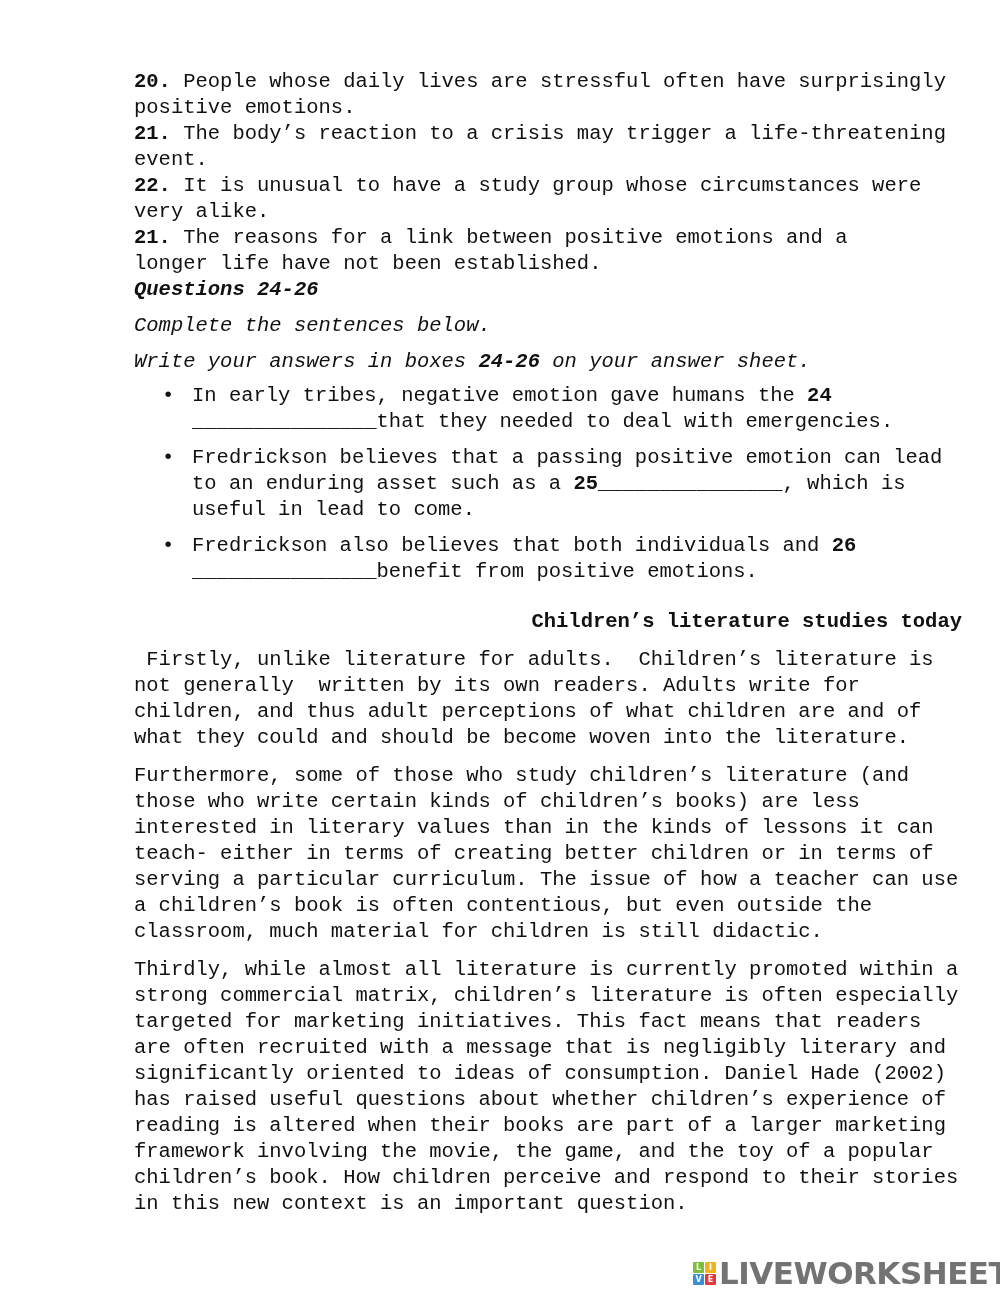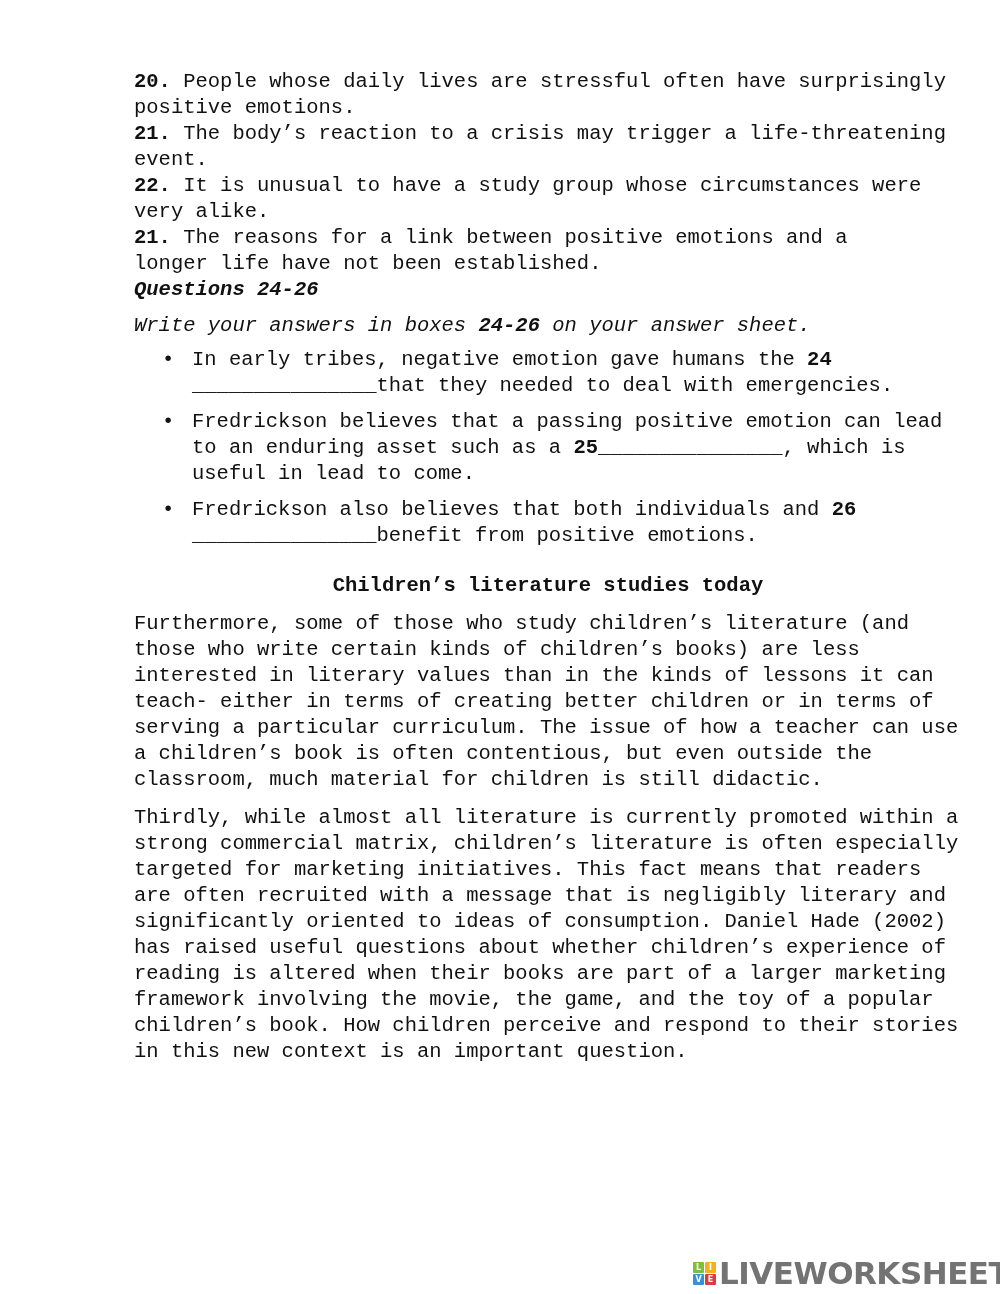--- a/index.html
+++ b/index.html
@@ -13,60 +13,62 @@
   .line { line-height: 26px; margin: 0; }
   .b { font-weight: bold; }
   .q-heading { line-height: 26px; margin: 0; font-weight: bold; font-style: italic; }
   .instr { line-height: 26px; margin: 10px 0 0 0; font-style: italic; }
   ul.bullets { list-style: none; margin: 8px 0 0 0; padding: 0; }
   ul.bullets li { position: relative; padding-left: 58px; line-height: 26px; margin-bottom: 10px; }
   ul.bullets li .dot { position: absolute; left: 28px; top: 0; }
   .blank { display: inline-block; }
   .rp-title { font-weight: bold; line-height: 26px; margin: 6px 0 0 0; }
   .rp-instr { font-style: italic; line-height: 26px; margin: 0; }
-  .article-title { font-weight: bold; text-align: center; line-height: 26px; margin: 24px 0 0 0; padding-right: 2px; }
+  .article-title { font-weight: bold; text-align: right; line-height: 26px; margin: 24px 0 0 0; padding-right: 2px; }
   .para { line-height: 26px; margin: 0; }
   .p1 { margin-top: 29px; }
   .pn { margin-top: 12px; }
   .logo { position: absolute; left: 693px; top: 1255px; display: flex; align-items: center; }
   .logo-grid { display: grid; grid-template-columns: 11px 11px; grid-template-rows: 11px 11px; gap: 1px; margin-right: 3px; }
   .logo-grid span { display: flex; align-items: center; justify-content: center; font-family: "DejaVu Sans", sans-serif; font-weight: bold; font-size: 8px; color: #fff; border-radius: 1px; }
   .logo-text { font-family: "DejaVu Sans", sans-serif; font-weight: bold; font-size: 31px; color: #737373; letter-spacing: -0.5px; }
 </style>
 </head>
 <body>
 
 <div class="page">
 
   <p class="line"><span class="b">20.</span><span> People whose daily lives are stressful often have surprisingly positive emotions.</span></p>
   <p class="line"><span class="b">21.</span><span> The body’s reaction to a crisis may trigger a life-threatening event.</span></p>
   <p class="line"><span class="b">22.</span><span> It is unusual to have a study group whose circumstances were very alike.</span></p>
   <p class="line" style="padding-right:50px"><span class="b">21.</span><span> The reasons for a link between positive emotions and a longer life have not been established.</span></p>
 
   <p class="q-heading">Questions 24-26</p>
+  <p class="instr">Complete the sentences below.</p>
   <p class="instr"><span>Write your answers in boxes </span><span class="b">24-26</span><span> on your answer sheet.</span></p>
 
   <ul class="bullets">
     <li>
       <span class="dot">•</span>
       <span>In early tribes, negative emotion gave humans the </span><span class="b">24</span><span class="blank"> _______________ </span><span>that they needed to deal with emergencies.</span>
     </li>
     <li>
       <span class="dot">•</span>
       <span>Fredrickson believes that a passing positive emotion can lead to an enduring asset such as a </span><span class="b">25</span><span class="blank"> _______________</span><span>, which is useful in lead to come.</span>
     </li>
     <li>
       <span class="dot">•</span>
       <span>Fredrickson also believes that both individuals and </span><span class="b">26</span><span class="blank"> _______________ </span><span>benefit from positive emotions.</span>
     </li>
   </ul>
 
 
   <p class="article-title">Children’s literature studies today</p>
 
+  <p class="para pn" style="white-space:pre-wrap"> Firstly, unlike literature for adults.  Children’s literature is not generally  written by its own readers. Adults write for children, and thus adult perceptions of what children are and of what they could and should be become woven into the literature.</p>
   <p class="para pn">Furthermore, some of those who study children’s literature (and those who write certain kinds of children’s books) are less interested in literary values than in the kinds of lessons it can teach- either in terms of creating better children or in terms of serving a particular curriculum. The issue of how a teacher can use a children’s book is often contentious, but even outside the classroom, much material for children is still didactic.</p>
   <p class="para pn">Thirdly, while almost all literature is currently promoted within a strong commercial matrix, children’s literature is often especially targeted for marketing initiatives. This fact means that readers are often recruited with a message that is negligibly literary and significantly oriented to ideas of consumption. Daniel Hade (2002) has raised useful questions about whether children’s experience of reading is altered when their books are part of a larger marketing framework involving the movie, the game, and the toy of a popular children’s book. How children perceive and respond to their stories in this new context is an important question.</p>
 </div>
 
 <div class="logo">
   <div class="logo-grid">
     <span style="background:#7cbf3a">L</span>
     <span style="background:#f2b21b">I</span>
     <span style="background:#3a8fd6">V</span>
     <span style="background:#e0393e">E</span>

